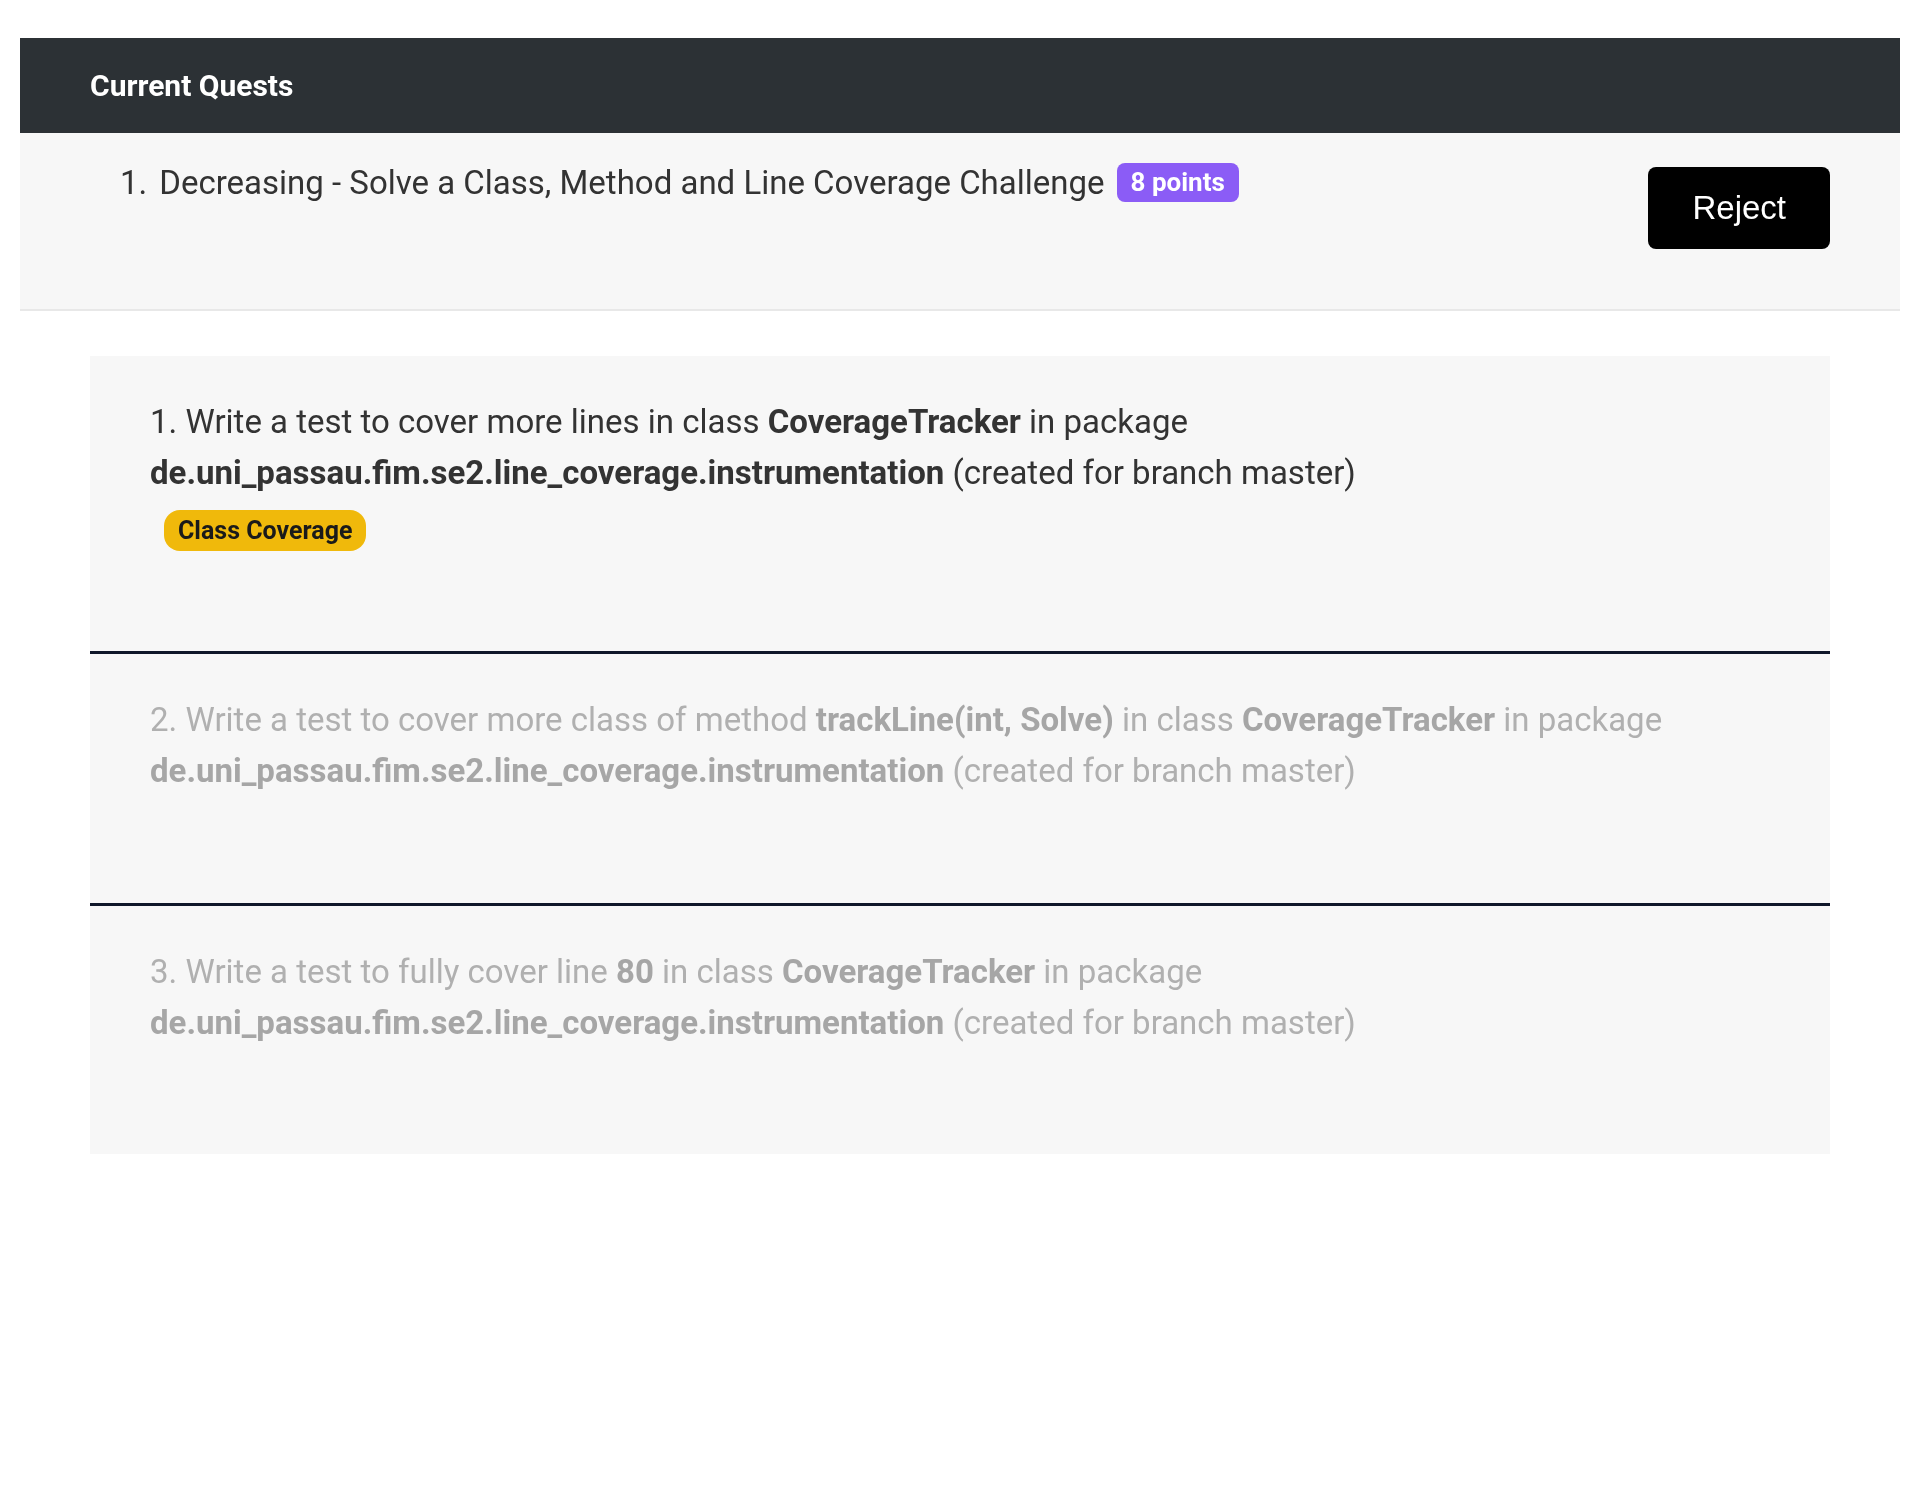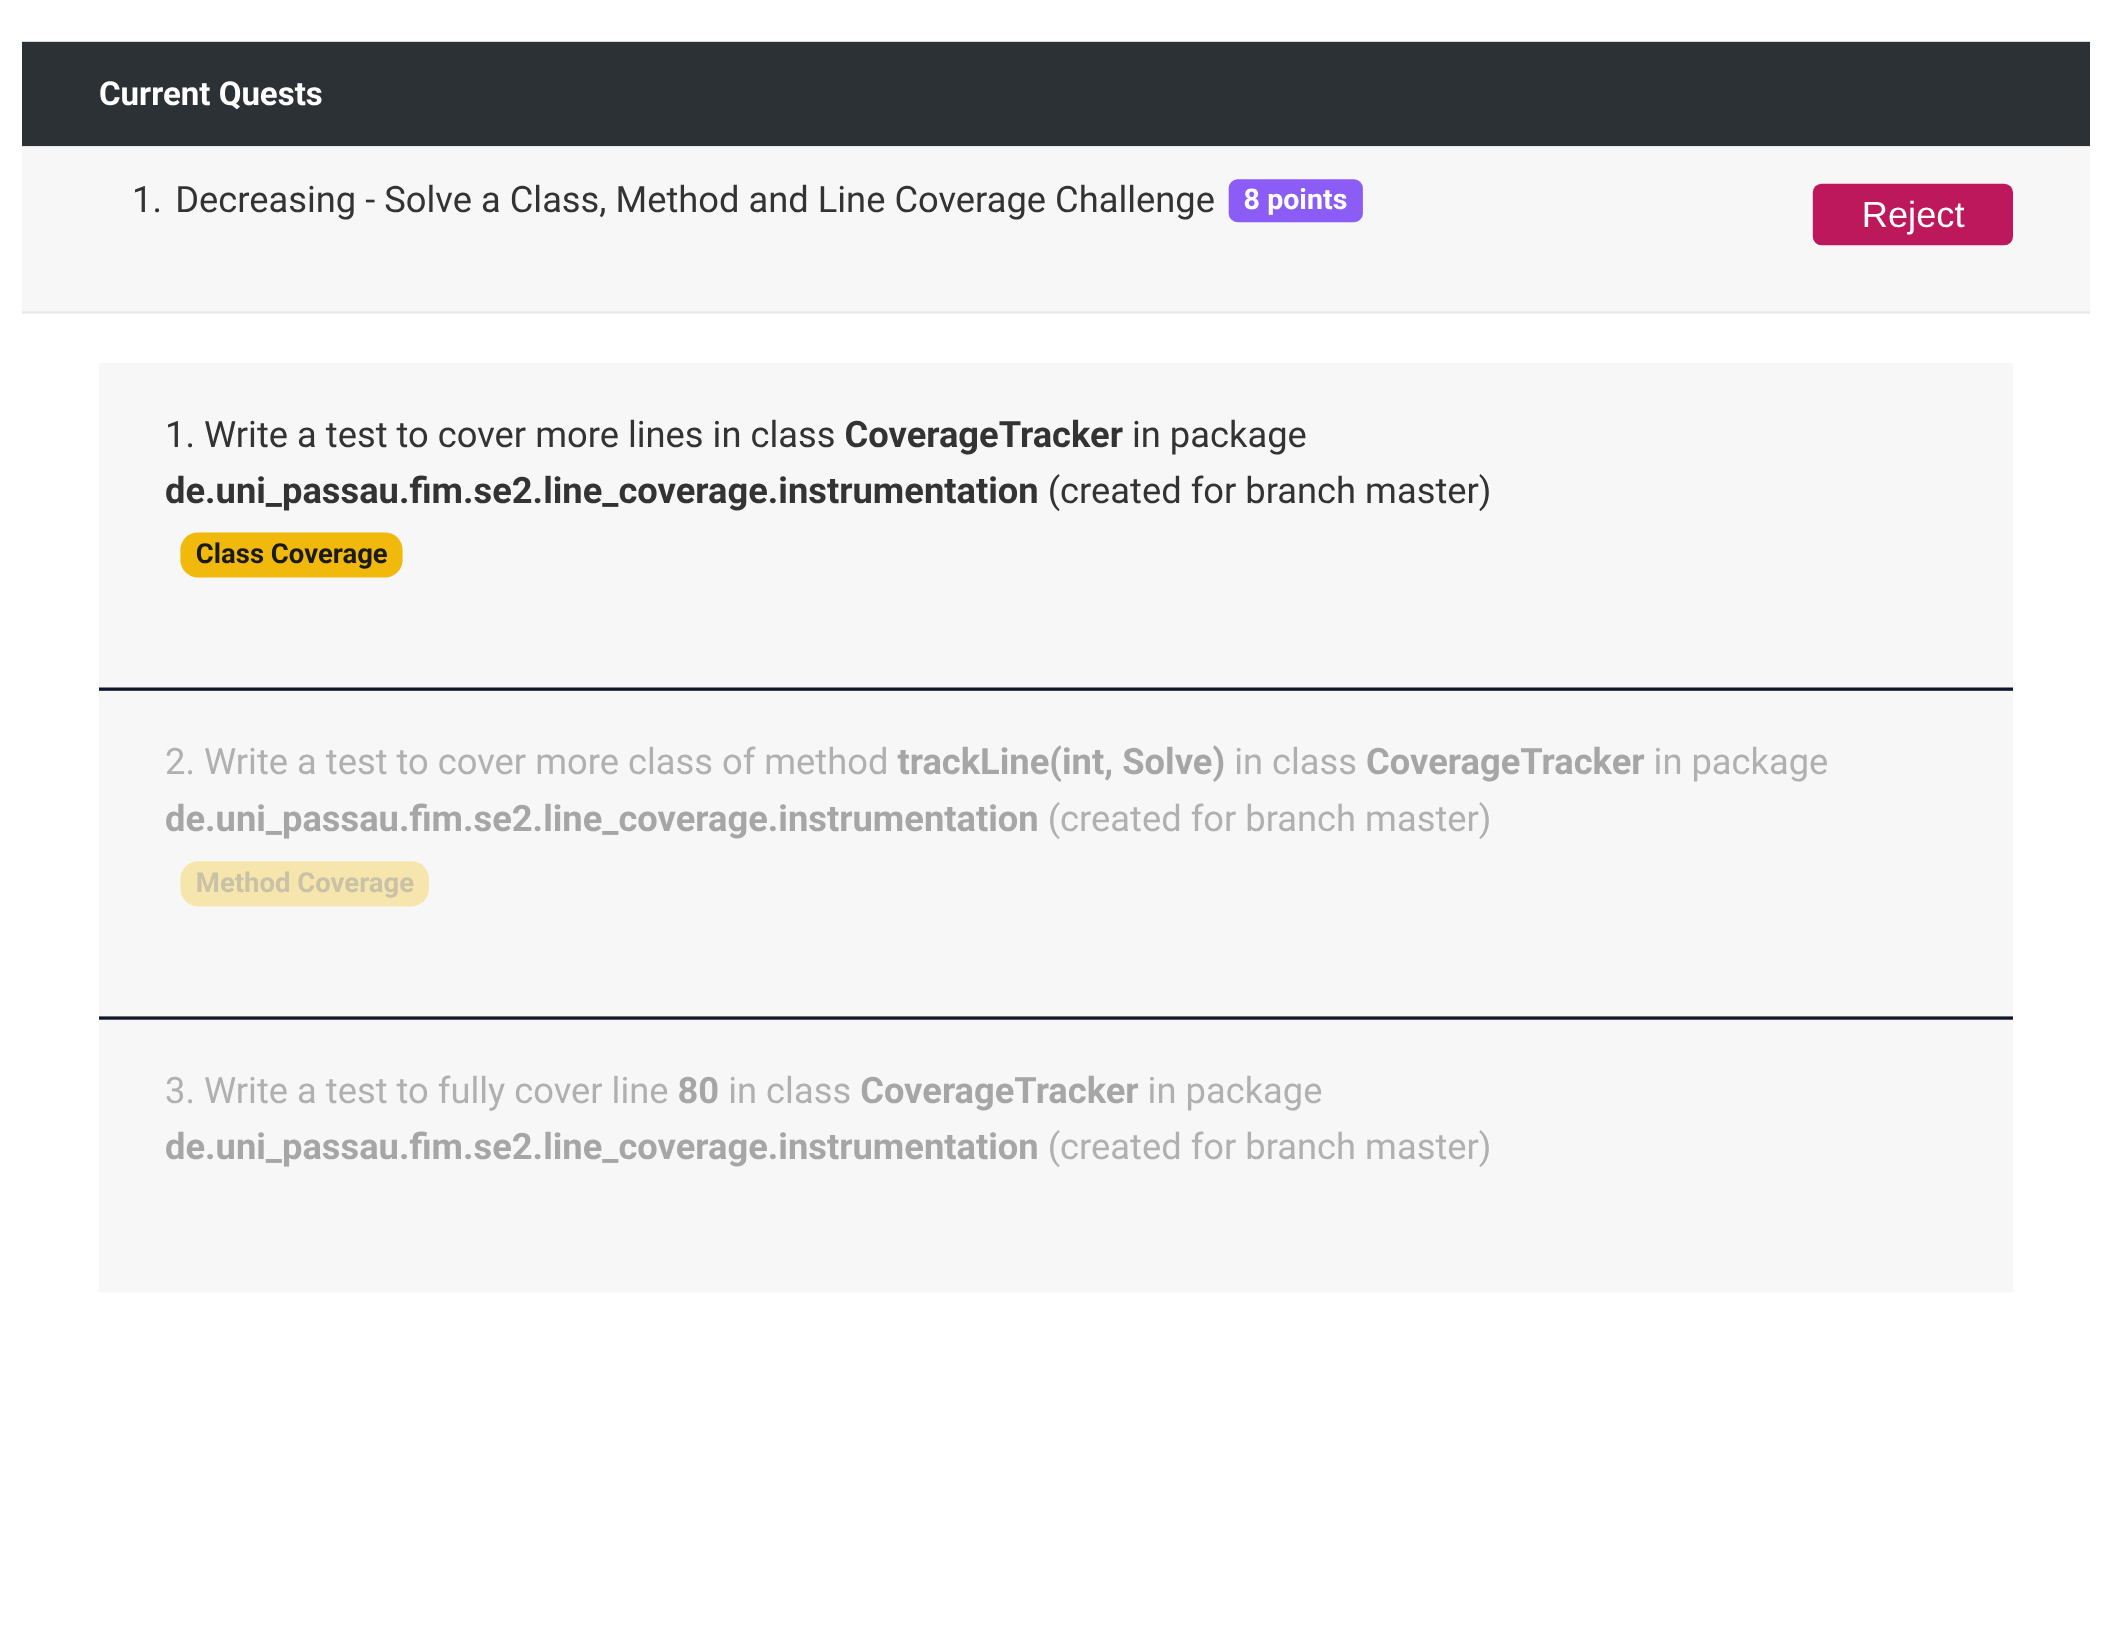--- a/index.html
+++ b/index.html
@@ -44,26 +44,26 @@
       display: inline-block;
       background: #8b5cf6;
       color: #ffffff;
       font-weight: 700;
       font-size: 26px;
       padding: 4px 14px;
       border-radius: 8px;
       line-height: 1.2;
     }
     .reject-btn {
-      background: #be185d;
+      background: #000000;
       color: #ffffff;
       border: none;
       font-size: 33px;
       font-weight: 400;
-      padding: 9px 44px;
+      padding: 22px 44px;
       border-radius: 8px;
       cursor: pointer;
       margin-top: 4px;
     }
     .task-list {
       margin: 45px 70px 0 70px;
       background: #f7f7f7;
     }
     .task-item {
       padding: 40px 60px 100px 60px;
@@ -133,23 +133,20 @@
       <div class="badge-row">
         <span class="badge-yellow">Class Coverage</span>
       </div>
     </div>
 
     <div class="task-item disabled">
       <div class="task-text">
         <span>2.</span>
         <span>Write a test to cover more class of method </span><span class="bold">trackLine(int, Solve)</span><span> in class </span><span class="bold">CoverageTracker</span><span> in package </span><span class="bold">de.uni_passau.fim.se2.line_coverage.instrumentation</span><span> (created for branch master)</span>
       </div>
-      <div class="badge-row">
-        <span class="badge-yellow">Method Coverage</span>
-      </div>
     </div>
 
     <div class="task-item disabled">
       <div class="task-text">
         <span>3.</span>
         <span>Write a test to fully cover line </span><span class="bold">80</span><span> in class </span><span class="bold">CoverageTracker</span><span> in package </span><span class="bold">de.uni_passau.fim.se2.line_coverage.instrumentation</span><span> (created for branch master)</span>
       </div>
     </div>
 
   </div>

